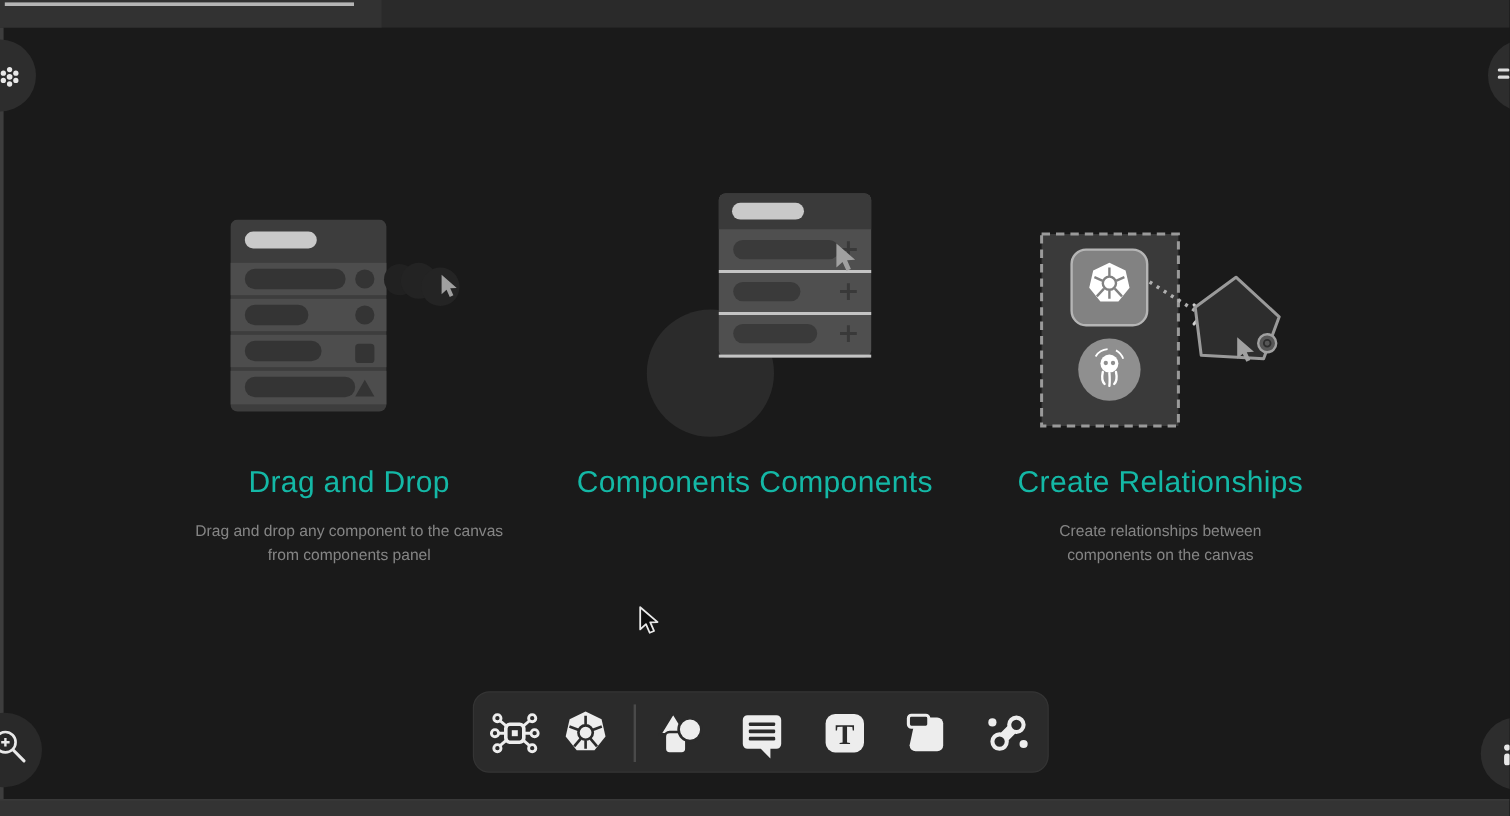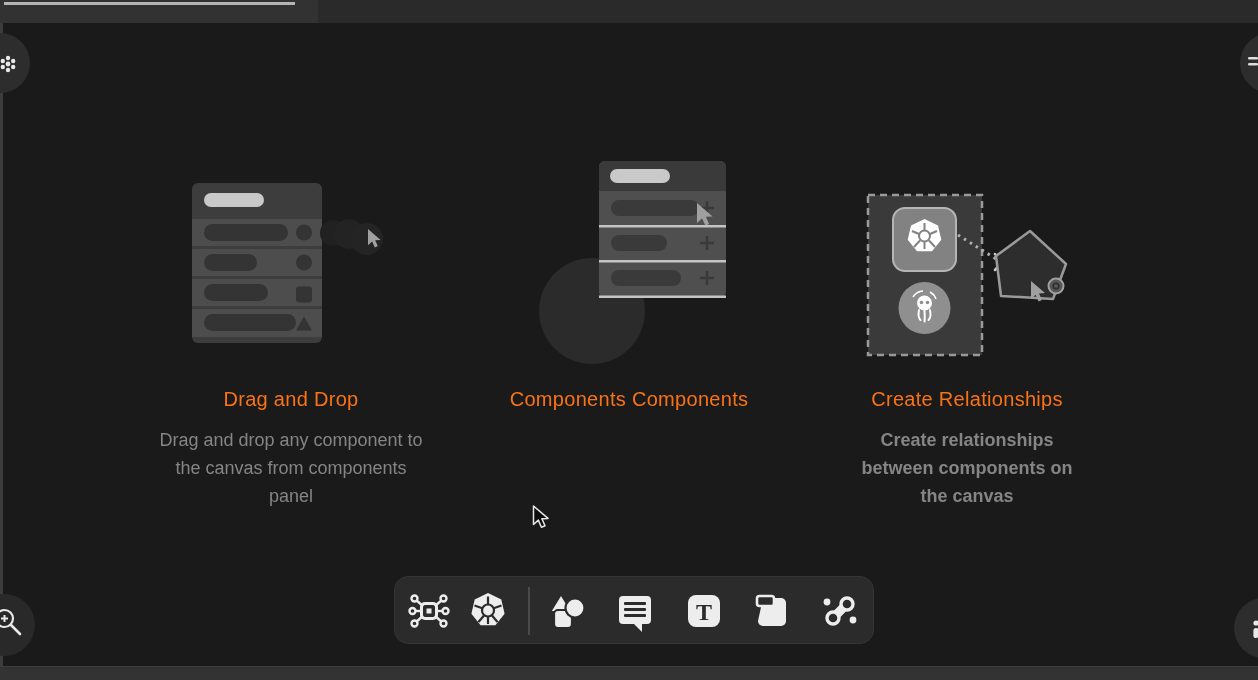--- a/index.html
+++ b/index.html
@@ -14,25 +14,25 @@
   .topbar .active-tab { position:absolute; top:0; left:0; width:318px; height:23px; background:#323232; }
   .tab-indicator { position:absolute; top:2px; left:4px; width:291px; height:2.5px; background:#b5b5b5; }
   .bottombar { position:absolute; bottom:0; left:0; width:1258px; height:14px; background:#333333; border-top:1px solid #3c3c3c; }
   .left-edge-strip { position:absolute; top:23px; bottom:14px; left:0; width:3px; background:#3d3d3d; }
 
   
   .cards { position:absolute; top:150px; left:122px; width:1014px; display:grid; grid-template-columns:repeat(3,338px); }
   .card { position:relative; text-align:center; }
   .illus { position:relative; height:232px; }
   .illus svg { position:absolute; }
-  .card h2 { margin-top:6px; font-size:20px; font-weight:400; color:#f97316; letter-spacing:0.3px; }
-  .card p  { margin:16px auto 0; font-size:18px; line-height:1.55; color:#858585; }
+  .card h2 { margin-top:6px; font-size:25px; font-weight:400; color:#14b8a6; letter-spacing:0.3px; }
+  .card p  { margin:16px auto 0; font-size:13px; line-height:1.55; color:#858585; }
   .card p.w1 { max-width:272px; }
   .card p.w2 { max-width:300px; }
-  .card p.w3 { max-width:216px;font-weight:bold; }
+  .card p.w3 { max-width:216px; }
 
   
   .dock { position:absolute; left:394px; top:576px; width:480px; height:68px;
           background:#2b2b2b; border:1px solid #343434; border-radius:14px; }
   .dock .tool { position:absolute; top:12px; width:44px; height:44px; cursor:pointer; }
   .dock .divider { position:absolute; left:133px; top:10px; width:2px; height:48px; background:#4a4a4a; }
 
   
   .fab { position:absolute; border-radius:50%; background:#2d2d2d; }
   .fab-tl { left:-30px; top:33px;  width:60px; height:60px; }

